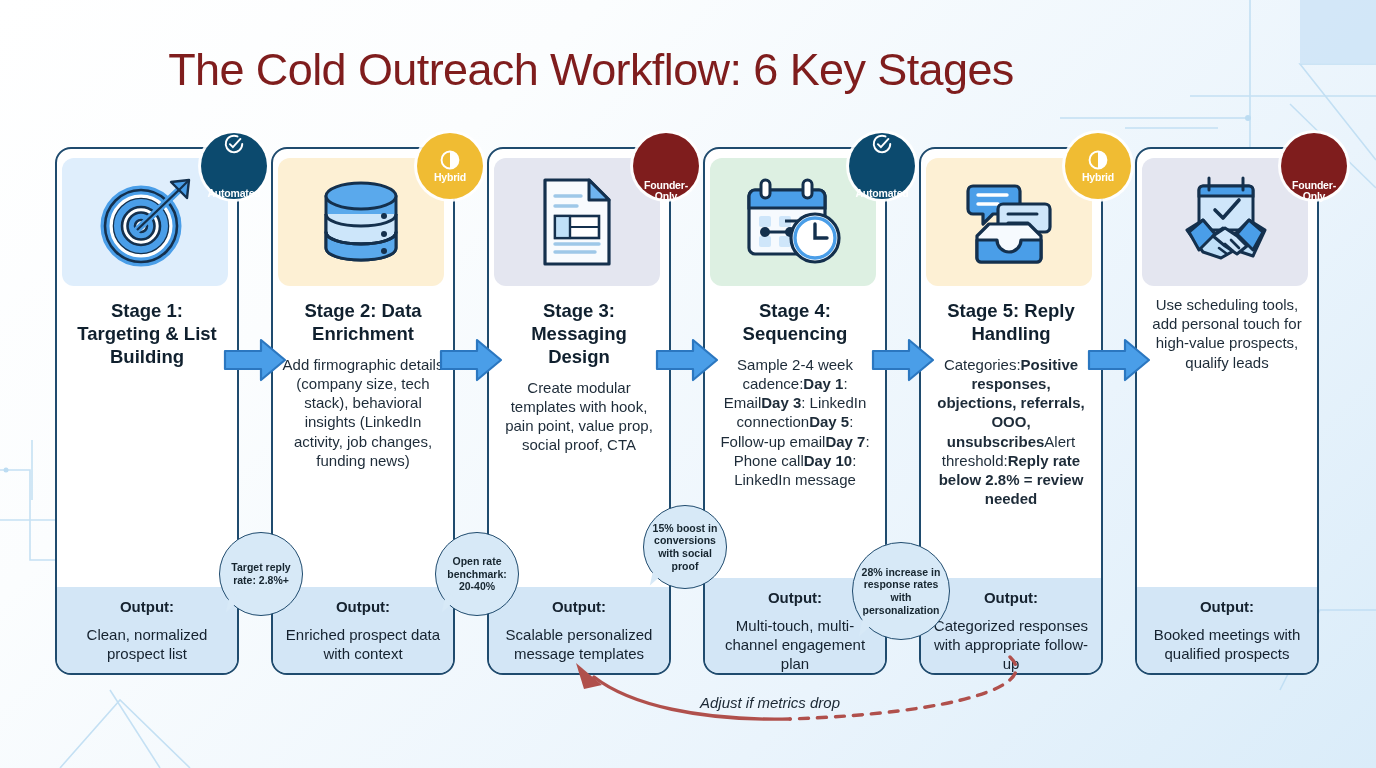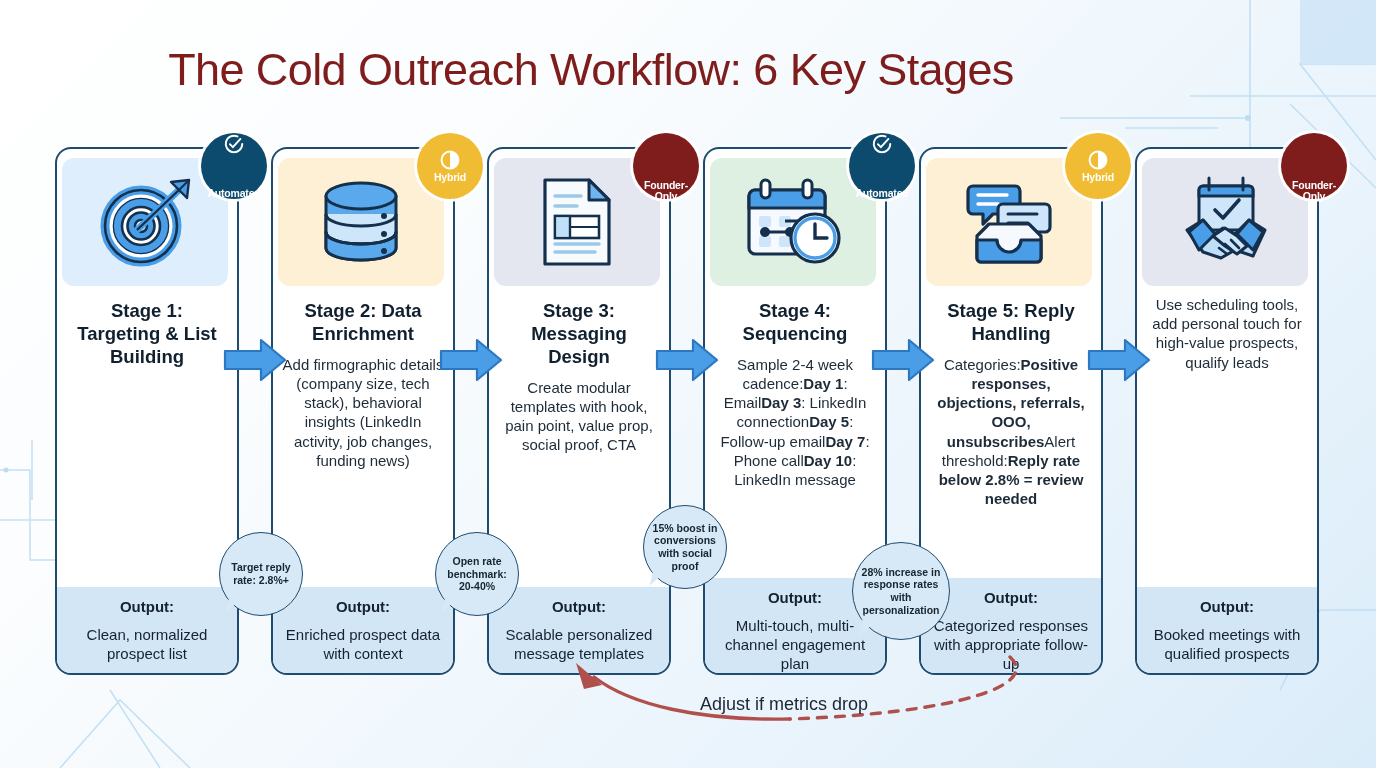--- a/index.html
+++ b/index.html
@@ -213,24 +213,25 @@
     left: 540px;
     top: 655px;
     width: 530px;
     height: 78px;
     z-index: 6;
   }
   #feedback-label {
     position: absolute;
     left: 700px;
     top: 694px;
-    font-size: 18px;
+    font-size: 15px;
     color: #1a2733;
     z-index: 7;
     white-space: nowrap;
+    font-style: italic;
   }
 </style>
 </head>
 <body>
 
 <svg id="bg-decor" viewBox="0 0 1376 768">
   <g stroke="#bcdcf2" stroke-width="1.6" fill="none" opacity="0.85">
     <path d="M1250 0 L1250 118 L1060 118"></path>
     <path d="M1376 96 L1190 96"></path>
     <path d="M1218 128 L1125 128"></path>

